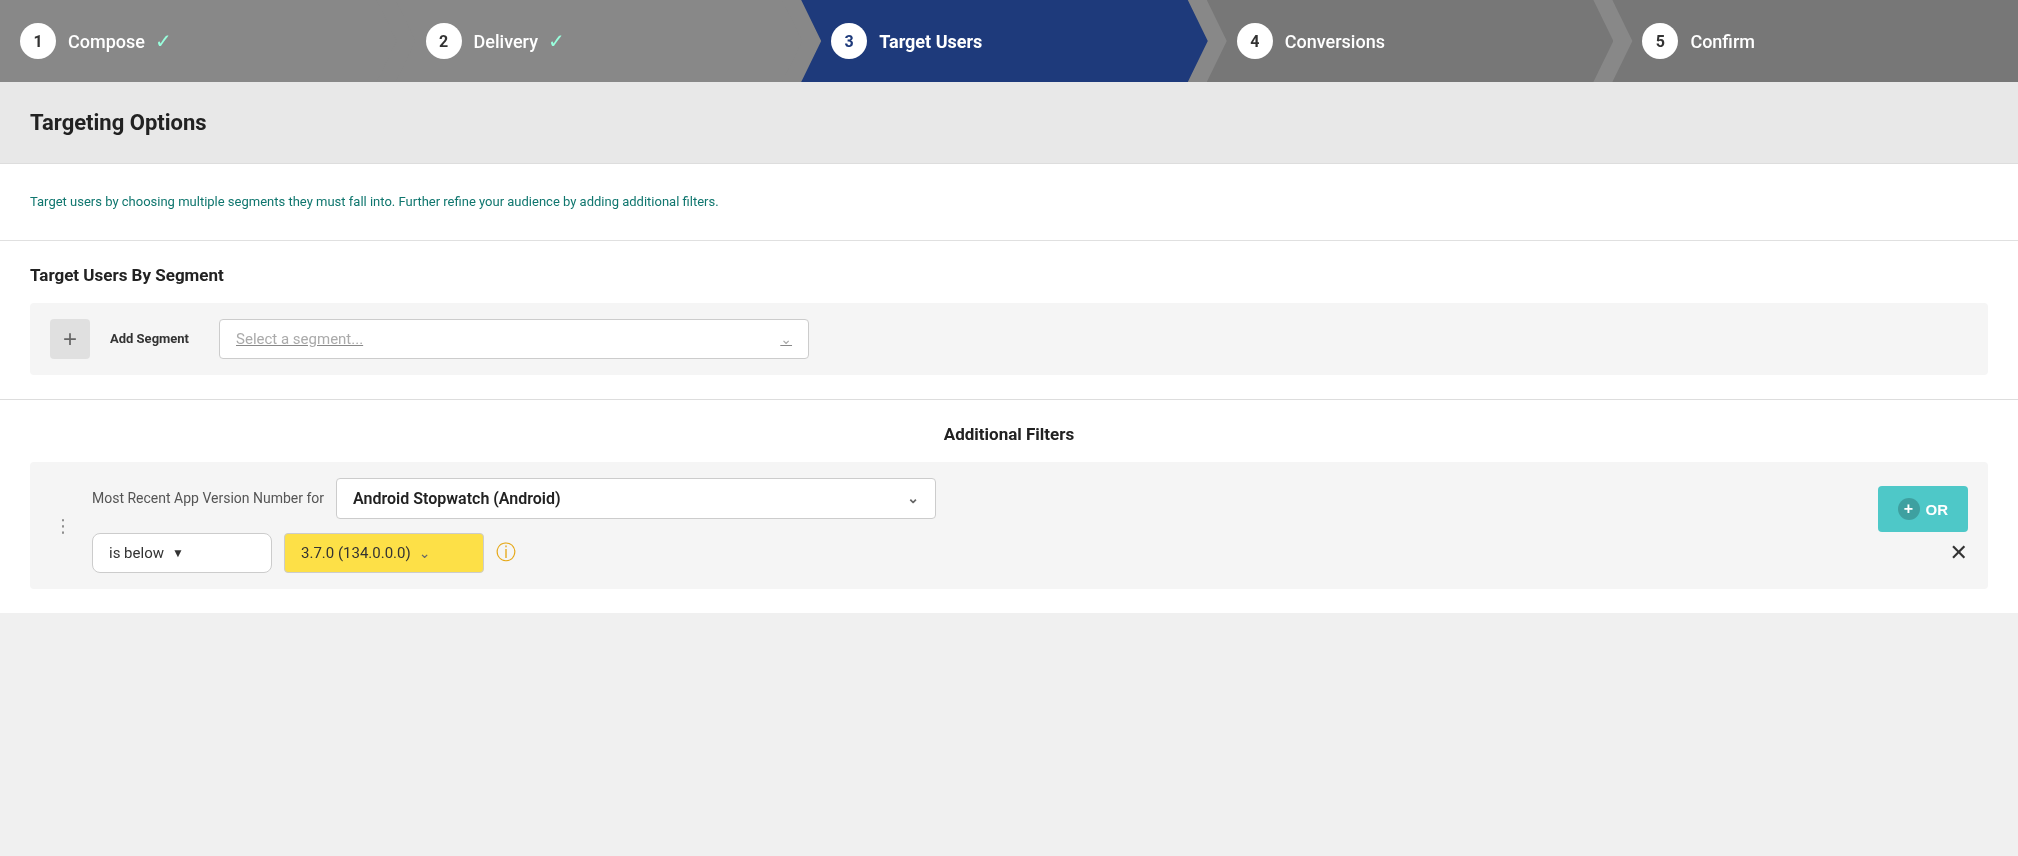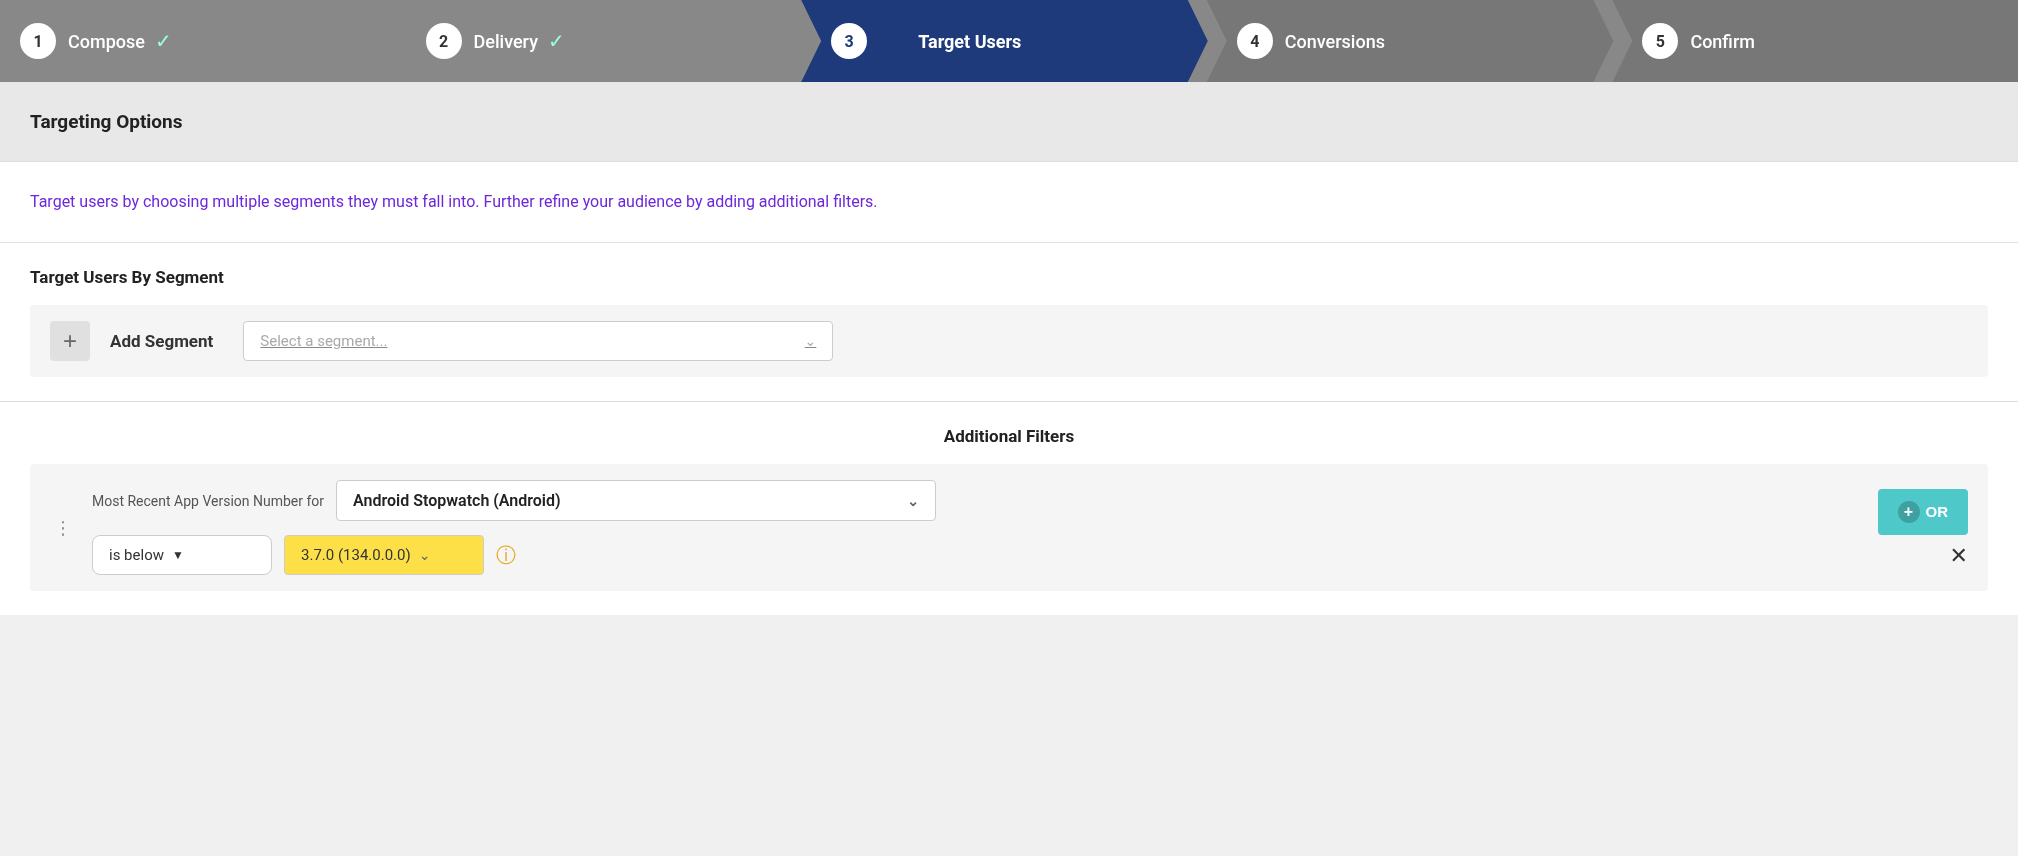--- a/index.html
+++ b/index.html
@@ -56,21 +56,20 @@
       color: #1e3a7b;
     }
     .step-label {
       color: #fff;
       font-size: 18px;
       font-weight: 500;
     }
     .wizard-step.active .step-label {
       font-weight: 700;
       color: #fff;
-      margin-left: 39px;
     }
     .step-check {
       color: #ccc;
       font-size: 20px;
       margin-left: 10px;
     }
     .step-check.visible {
       color: #9fd;
     }
 
@@ -79,34 +78,34 @@
       background: #f0f0f0;
     }
 
     
     .section-header {
       background: #e8e8e8;
       padding: 28px 30px;
       border-bottom: 1px solid #ddd;
     }
     .section-header h2 {
-      font-size: 19px;
+      font-size: 22px;
       font-weight: 700;
       color: #222;
     }
 
     
     .description-block {
       background: #fff;
       padding: 28px 30px;
       border-bottom: 1px solid #e0e0e0;
     }
     .description-block p {
-      font-size: 16px;
-      color: #6d28d9;
+      font-size: 13px;
+      color: #0f766e;
       line-height: 1.5;
     }
 
     
     .segment-section {
       background: #fff;
       padding: 24px 30px;
       border-bottom: 1px solid #ddd;
     }
     .segment-section h3 {
@@ -131,21 +130,21 @@
       border-radius: 4px;
       font-size: 24px;
       color: #666;
       cursor: pointer;
       display: flex;
       align-items: center;
       justify-content: center;
       flex-shrink: 0;
     }
     .add-segment-label {
-      font-size: 17px;
+      font-size: 13px;
       font-weight: 700;
       color: #333;
       margin-right: 10px;
       white-space: nowrap;
     }
     .segment-select {
       flex: 1;
       max-width: 590px;
       border: 1px solid #ccc;
       border-radius: 4px;

